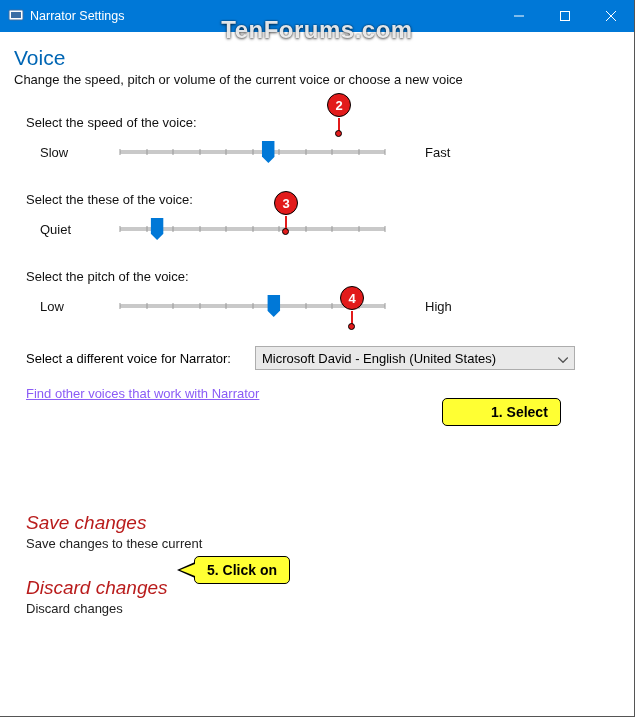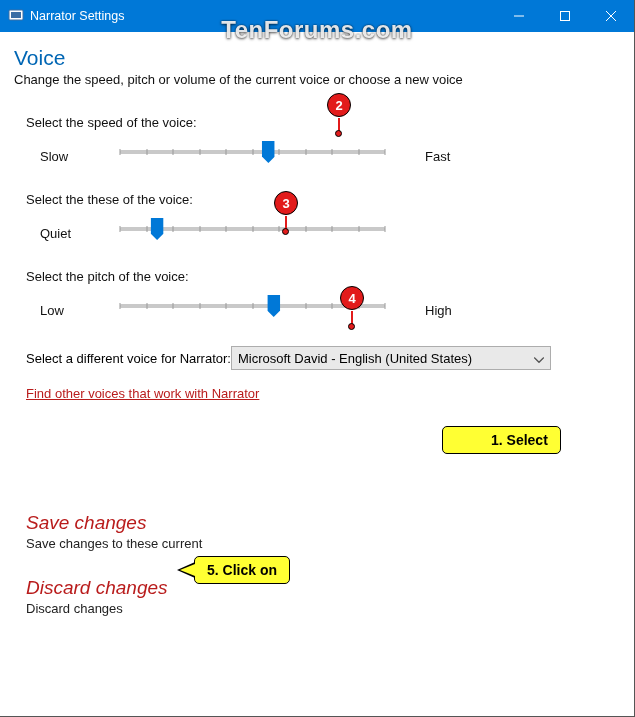--- a/index.html
+++ b/index.html
@@ -54,21 +54,21 @@
     margin-bottom: 22px;
   }
   .slider-block { margin-bottom: 28px; padding-left: 12px; margin-top: 28px;}
   .slider-label {
     font-size: 13px;
     color: #111;
     margin-bottom: 10px;
   }
   .slider-row {
     display: flex;
-    align-items: flex-end;
+    align-items: center;
     padding-left: 14px;
   }
   .end-label {
     font-size: 13px;
     color: #111;
     width: 80px;
   }
   .end-label.right { width: auto; flex:1; text-align:left; padding-left: 40px;}
   .track-wrap {
     position: relative;
@@ -97,21 +97,21 @@
     top: 50%;
     transform: translate(-50%, -50%);
     width: 13px;
     height: 22px;
     background: #0078d7;
     clip-path: polygon(0 0, 100% 0, 100% 70%, 50% 100%, 0 70%);
   }
   .voice-row {
     display: flex;
     align-items: center;
-    gap: 0;
+    gap: 24px;
     padding-left: 12px;
     margin-top: 6px;
     margin-bottom: 14px;
   }
   .voice-row .lbl { font-size: 13px; }
   .combo {
     flex: 0 0 auto;
     width: 320px;
     height: 24px;
     border: 1px solid #adadad;
@@ -123,21 +123,21 @@
     position: relative;
     color: #000;
   }
   .combo .chev {
     position: absolute;
     right: 6px;
     top: 50%;
     transform: translateY(-45%);
   }
   .link {
-    color: #b91c1c;
+    color: #8b5cf6;
     text-decoration: underline;
     font-size: 13px;
     display: inline-block;
     padding-left: 12px;
   }
   .action-block { margin-top: 110px; padding-left: 12px;}
   .action-title {
     font-size: 19px;
     color: #b91c1c;
     font-weight: 400;
@@ -371,14 +371,14 @@
 <div class="badge-dot" style="left:335px; top:130px;"></div>
 
 <div class="badge" style="left:274px; top:191px;">3</div>
 <div class="badge-pointer" style="left:285px; top:216px;"></div>
 <div class="badge-dot" style="left:282px; top:228px;"></div>
 
 <div class="badge" style="left:340px; top:286px;">4</div>
 <div class="badge-pointer" style="left:351px; top:311px;"></div>
 <div class="badge-dot" style="left:348px; top:323px;"></div>
 
-<div class="callout" style="left:442px; top:426px;padding-left:48px;">1. Select</div>
+<div class="callout" style="left:442px; top:398px;padding-left:48px;">1. Select</div>
 <div class="callout arrow-left" style="left:194px; top:556px;">5. Click on</div>
 
 </body></html>

